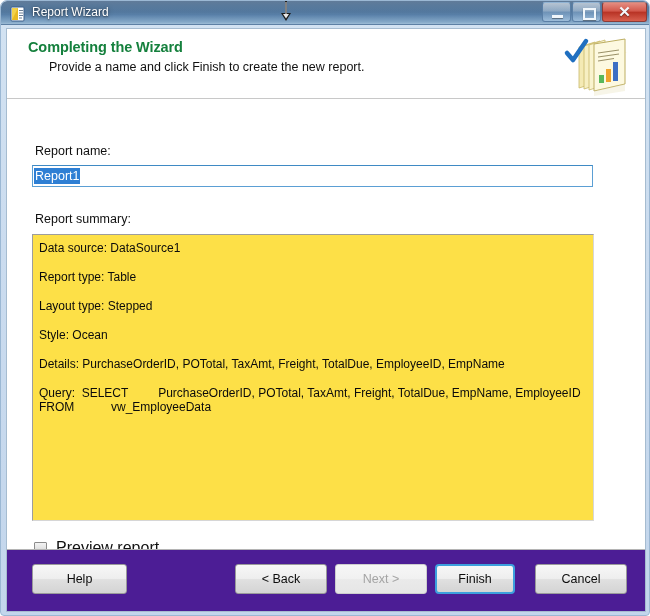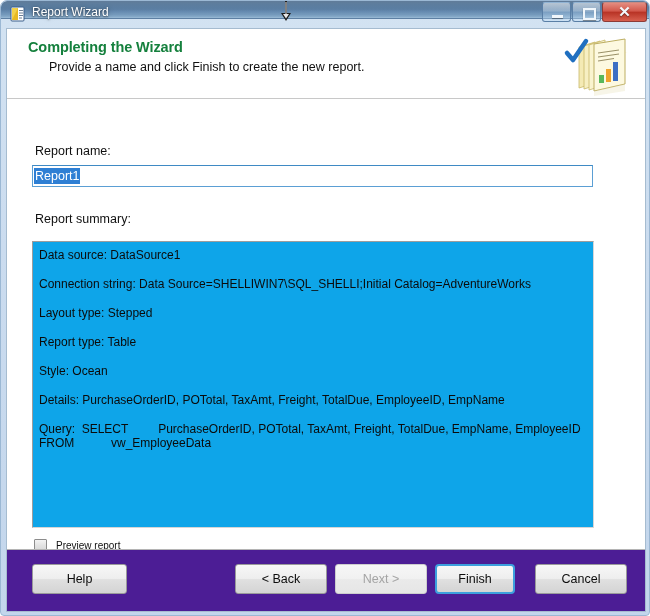--- a/index.html
+++ b/index.html
@@ -21,21 +21,21 @@
     border: 1px solid #9bb8d4;
     border-radius: 7px 7px 4px 4px;
     overflow: hidden;
   }
 
   
   .titlebar {
     position: absolute;
     left: 0; top: 0;
     width: 650px;
-    height: 18px;
+    height: 24px;
     background: linear-gradient(to bottom,
         #34577d 0%,
         #3d648c 22%,
         #4a7199 48%,
         #5c83ab 62%,
         #85a9c8 92%,
         #9dbcd6 100%);
     border-radius: 6px 6px 0 0;
     border-bottom: 1px solid #5d80a4;
     box-sizing: border-box;
@@ -199,24 +199,24 @@
     color: #ffffff;
     font-size: 12.5px;
     line-height: 16px;
     padding: 0 1px;
     white-space: nowrap;
     pointer-events: none;
   }
 
   .summary-box {
     position: absolute;
-    left: 25px; top: 142px;
+    left: 25px; top: 135px;
     width: 562px; height: 287px;
     box-sizing: border-box;
-    background: #0ea5e9;
+    background: #fde047;
     border: 1px solid #9d9d9d;
     border-right-color: #d6d6d6;
     border-bottom-color: #d6d6d6;
     overflow: hidden;
     padding: 6px 6px 0 6px;
   }
   .summary-line {
     font-size: 12px;
     color: #0b0b0b;
     line-height: 14px;
@@ -234,21 +234,21 @@
     gap: 9px;
   }
   .checkbox {
     width: 13px; height: 13px;
     box-sizing: border-box;
     border: 1px solid #8c8c8c;
     background: linear-gradient(to bottom, #f3f3f3 0%, #e2e2e2 50%, #d8d8d8 100%);
     border-radius: 1px;
   }
   .checkrow .cbl {
-    font-size: 10px;
+    font-size: 16px;
     color: #101010;
     white-space: nowrap;
   }
 
   
   .footer {
     position: absolute;
     left: 0; bottom: 0;
     width: 638px;
     height: 62px;
@@ -365,23 +365,22 @@
 
       <div class="label lbl-name">Report name:</div>
 
       <input class="name-input" type="text" value="Report1" style="">
       <div class="name-input-sel">Report1</div>
 
       <div class="label lbl-summary">Report summary:</div>
 
       <div class="summary-box">
         <div class="summary-line">Data source: DataSource1</div>
-        <div class="summary-line">Connection string: Data Source=SHELLIWIN7\SQL_SHELLI;Initial Catalog=AdventureWorks</div>
+        <div class="summary-line">Report type: Table</div>
         <div class="summary-line">Layout type: Stepped</div>
-        <div class="summary-line">Report type: Table</div>
         <div class="summary-line">Style: Ocean</div>
         <div class="summary-line">Details: PurchaseOrderID, POTotal, TaxAmt, Freight, TotalDue, EmployeeID, EmpName</div>
         <div class="summary-line query">Query:  SELECT         PurchaseOrderID, POTotal, TaxAmt, Freight, TotalDue, EmpName, EmployeeID
 FROM           vw_EmployeeData</div>
       </div>
 
       <div class="checkrow">
         <div class="checkbox"></div>
         <div class="cbl">Preview report</div>
       </div>

